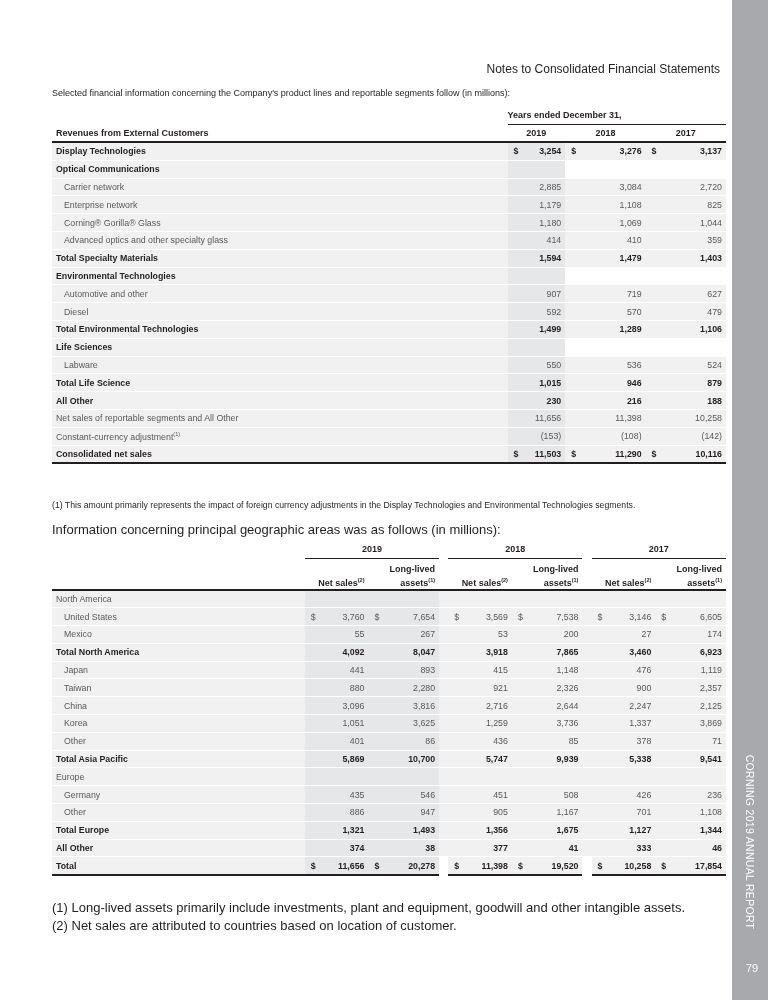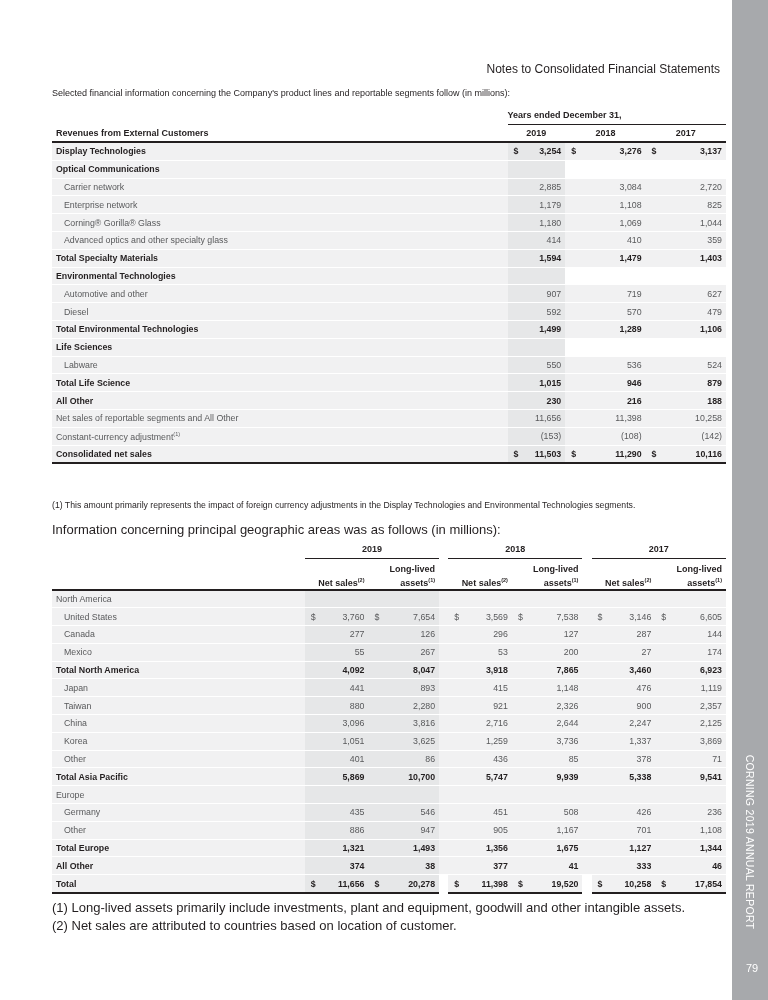--- a/index.html
+++ b/index.html
@@ -246,31 +246,20 @@
         <td class="num light">3,569</td>
         <td class="cur light">$</td>
         <td class="num light">7,538</td>
         <td></td>
     <td class="cur light">$</td>
         <td class="num light">3,146</td>
         <td class="cur light">$</td>
         <td class="num light">6,605</td>
   </tr>
   <tr class="row">
-        <td class="sub">Canada</td>
-        <td colspan="2" class="num shade light">277</td>
-        <td colspan="2" class="num shade light">126</td>
-        <td></td>
-        <td colspan="2" class="num light">296</td>
-        <td colspan="2" class="num light">127</td>
-        <td></td>
-        <td colspan="2" class="num light">287</td>
-        <td colspan="2" class="num light">144</td>
-      </tr>
-  <tr class="row">
         <td class="sub">Mexico</td>
         <td colspan="2" class="num shade light">55</td>
         <td colspan="2" class="num shade light">267</td>
         <td></td>
         <td colspan="2" class="num light">53</td>
         <td colspan="2" class="num light">200</td>
         <td></td>
         <td colspan="2" class="num light">27</td>
         <td colspan="2" class="num light">174</td>
       </tr>

